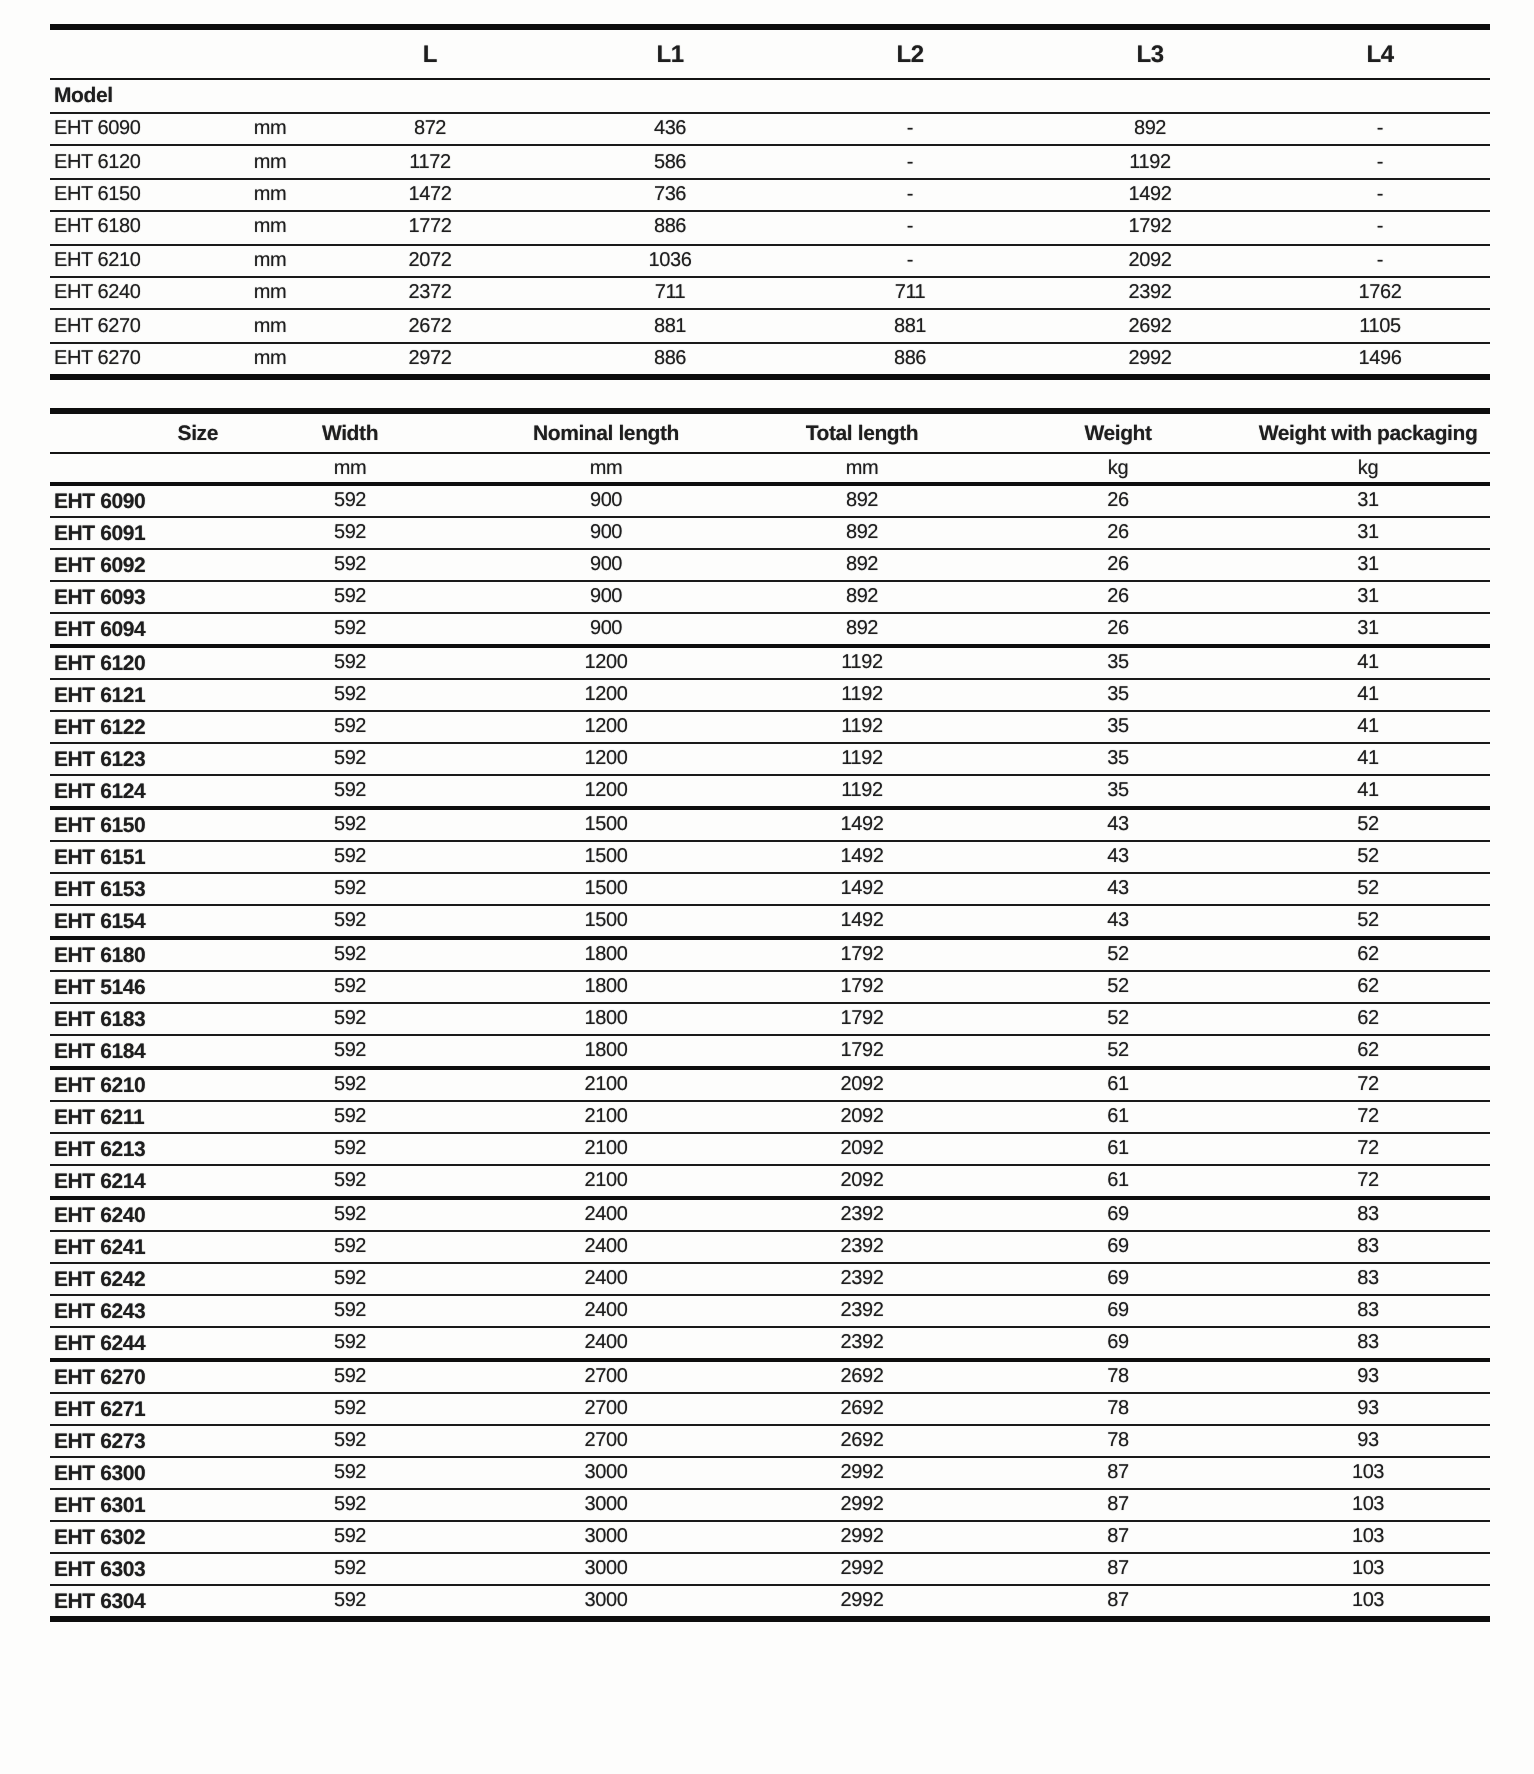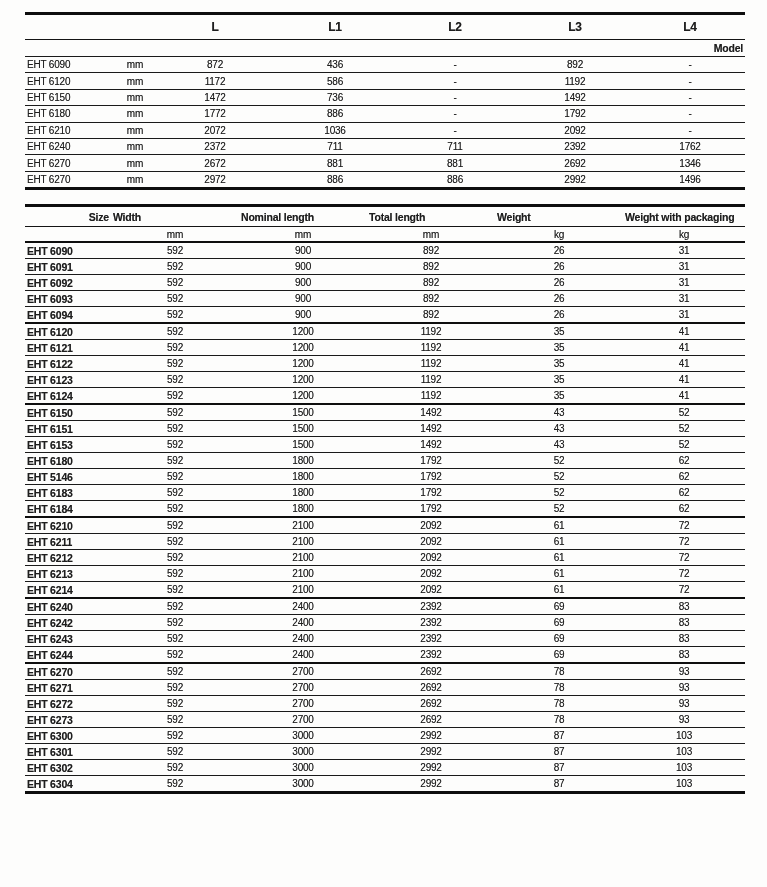--- a/index.html
+++ b/index.html
@@ -30,37 +30,37 @@
   .t1{margin-bottom:14px;}
   .t1 .head-row th{
     height:24px;
     font-size:12px;font-weight:700;
     text-align:center;
     border-bottom:1.5px solid #141414;
   }
   .t1 .model-row td{
     height:16px;
     font-size:10.5px;font-weight:700;
-    text-align:right;
+    text-align:left;
     border-bottom:1px solid #1a1a1a;
     margin-left:20px;
   }
   .t1 tbody td{
     height:15.4px;
     font-size:10px;font-weight:400;
     text-align:center;
     border-bottom:1px solid #1a1a1a;
   }
   .t1 tbody td.c-left{text-align:left;}
   .t1 tbody tr:last-child td{border-bottom:none;}
   
   .t2 .head-row th{
     height:19px;
     font-size:10.5px;font-weight:700;
-    text-align:left;
+    text-align:center;
     border-bottom:1px solid #141414;
   }
   .t2 .head-row th.c-left{text-align:right;}
   .t2 .units-row td{
     height:14px;
     font-size:10px;font-weight:400;
     text-align:center;
     border-bottom:2px solid #0e0e0e;
   }
   .t2 tbody td{
@@ -157,21 +157,21 @@
           <td>2392</td>
           <td>1762</td>
         </tr>
         <tr>
           <td class="c-left">EHT 6270</td>
           <td>mm</td>
           <td>2672</td>
           <td>881</td>
           <td>881</td>
           <td>2692</td>
-          <td>1346</td>
+          <td>1105</td>
         </tr>
         <tr>
           <td class="c-left">EHT 6270</td>
           <td>mm</td>
           <td>2972</td>
           <td>886</td>
           <td>886</td>
           <td>2992</td>
           <td>1496</td>
         </tr>
@@ -303,20 +303,28 @@
           <td>52</td>
         </tr>
         <tr>
           <td class="c-left">EHT 6153</td>
           <td>592</td>
           <td>1500</td>
           <td>1492</td>
           <td>43</td>
           <td>52</td>
         </tr>
+        <tr class="group-end">
+          <td class="c-left">EHT 6154</td>
+          <td>592</td>
+          <td>1500</td>
+          <td>1492</td>
+          <td>43</td>
+          <td>52</td>
+        </tr>
         <tr>
           <td class="c-left">EHT 6180</td>
           <td>592</td>
           <td>1800</td>
           <td>1792</td>
           <td>52</td>
           <td>62</td>
         </tr>
         <tr>
           <td class="c-left">EHT 5146</td>
@@ -352,45 +360,45 @@
         </tr>
         <tr>
           <td class="c-left">EHT 6211</td>
           <td>592</td>
           <td>2100</td>
           <td>2092</td>
           <td>61</td>
           <td>72</td>
         </tr>
         <tr>
-          <td class="c-left">EHT 6212</td>
+          <td class="c-left">EHT 6213</td>
           <td>592</td>
           <td>2100</td>
           <td>2092</td>
           <td>61</td>
           <td>72</td>
         </tr>
-        <tr>
-          <td class="c-left">EHT 6213</td>
+        <tr class="group-end">
+          <td class="c-left">EHT 6214</td>
           <td>592</td>
           <td>2100</td>
           <td>2092</td>
           <td>61</td>
           <td>72</td>
         </tr>
-        <tr class="group-end">
-          <td class="c-left">EHT 6214</td>
-          <td>592</td>
-          <td>2100</td>
-          <td>2092</td>
-          <td>61</td>
-          <td>72</td>
-        </tr>
         <tr>
           <td class="c-left">EHT 6240</td>
+          <td>592</td>
+          <td>2400</td>
+          <td>2392</td>
+          <td>69</td>
+          <td>83</td>
+        </tr>
+        <tr>
+          <td class="c-left">EHT 6241</td>
           <td>592</td>
           <td>2400</td>
           <td>2392</td>
           <td>69</td>
           <td>83</td>
         </tr>
         <tr>
           <td class="c-left">EHT 6242</td>
           <td>592</td>
           <td>2400</td>
@@ -424,53 +432,53 @@
         </tr>
         <tr>
           <td class="c-left">EHT 6271</td>
           <td>592</td>
           <td>2700</td>
           <td>2692</td>
           <td>78</td>
           <td>93</td>
         </tr>
         <tr>
-          <td class="c-left">EHT 6272</td>
+          <td class="c-left">EHT 6273</td>
           <td>592</td>
           <td>2700</td>
           <td>2692</td>
           <td>78</td>
           <td>93</td>
         </tr>
         <tr>
-          <td class="c-left">EHT 6273</td>
-          <td>592</td>
-          <td>2700</td>
-          <td>2692</td>
-          <td>78</td>
-          <td>93</td>
-        </tr>
-        <tr>
           <td class="c-left">EHT 6300</td>
           <td>592</td>
           <td>3000</td>
           <td>2992</td>
           <td>87</td>
           <td>103</td>
         </tr>
         <tr>
           <td class="c-left">EHT 6301</td>
           <td>592</td>
           <td>3000</td>
           <td>2992</td>
           <td>87</td>
           <td>103</td>
         </tr>
         <tr>
           <td class="c-left">EHT 6302</td>
+          <td>592</td>
+          <td>3000</td>
+          <td>2992</td>
+          <td>87</td>
+          <td>103</td>
+        </tr>
+        <tr>
+          <td class="c-left">EHT 6303</td>
           <td>592</td>
           <td>3000</td>
           <td>2992</td>
           <td>87</td>
           <td>103</td>
         </tr>
         <tr>
           <td class="c-left">EHT 6304</td>
           <td>592</td>
           <td>3000</td>

